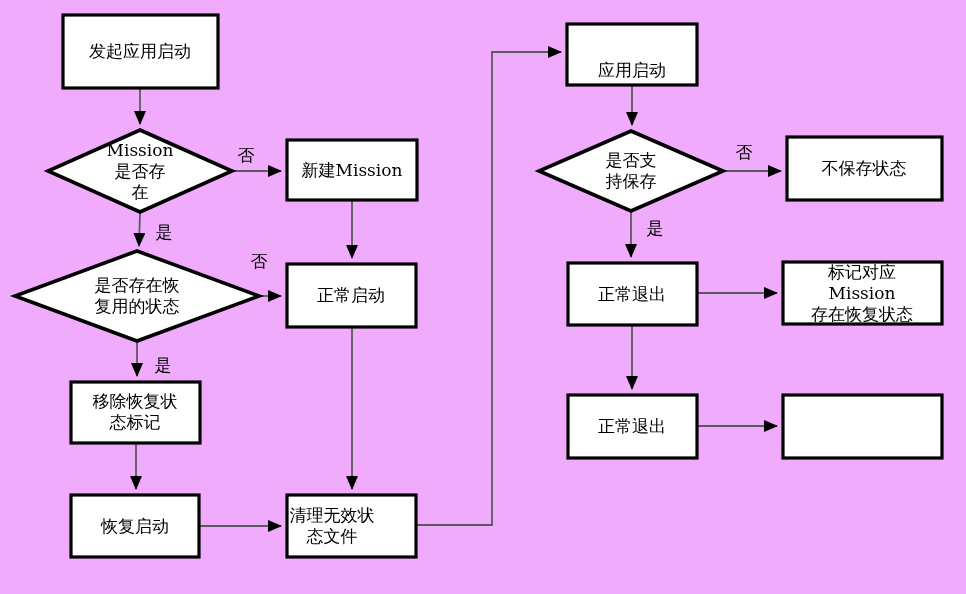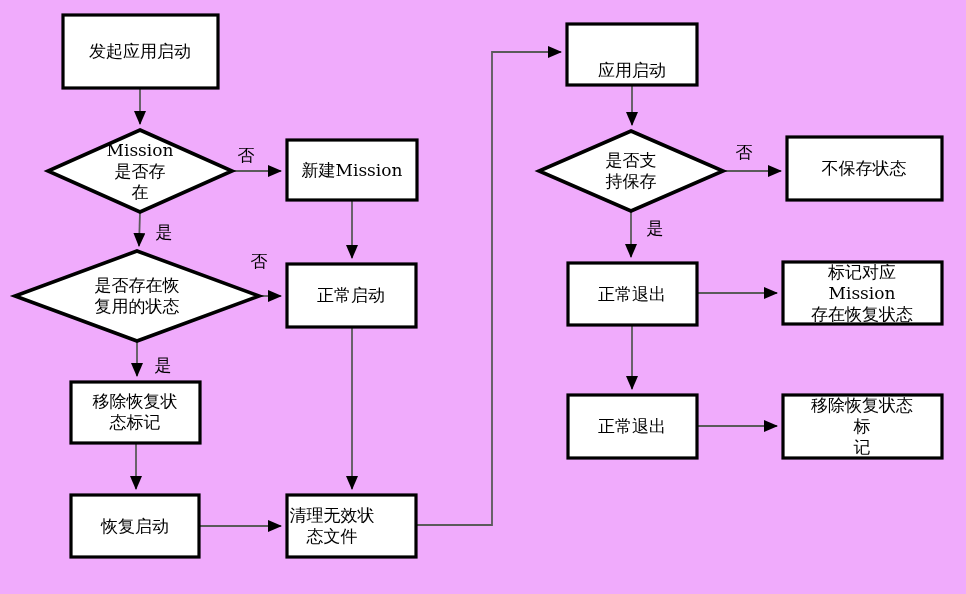--- a/index.html
+++ b/index.html
@@ -96,22 +96,20 @@
   <div class="node-label" style="left:332px; top:526px;">清理无效状
 态文件</div>
   <div class="node-label" style="left:632px; top:54px;margin-top:16px;">应用启动</div>
   <div class="node-label" style="left:631px; top:171px;font-family:Liberation Serif, serif;">是否支
 持保存</div>
   <div class="node-label" style="left:864px; top:168px;">不保存状态</div>
   <div class="node-label" style="left:632px; top:294px;">正常退出</div>
   <div class="node-label" style="left:862px; top:293px;">标记对应Mission
 存在恢复状态</div>
   <div class="node-label" style="left:632px; top:426px;">正常退出</div>
-  <div class="node-label" style="left:862px; top:426px;">移除恢复状态标
-记</div>
 
   <div class="edge-label" style="left:246px; top:155px;">否</div>
   <div class="edge-label" style="left:164px; top:232px;">是</div>
   <div class="edge-label" style="left:259px; top:261px;">否</div>
   <div class="edge-label" style="left:163px; top:365px;">是</div>
   <div class="edge-label" style="left:744px; top:152px;">否</div>
   <div class="edge-label" style="left:655px; top:228px;">是</div>
 
 </div>
 

